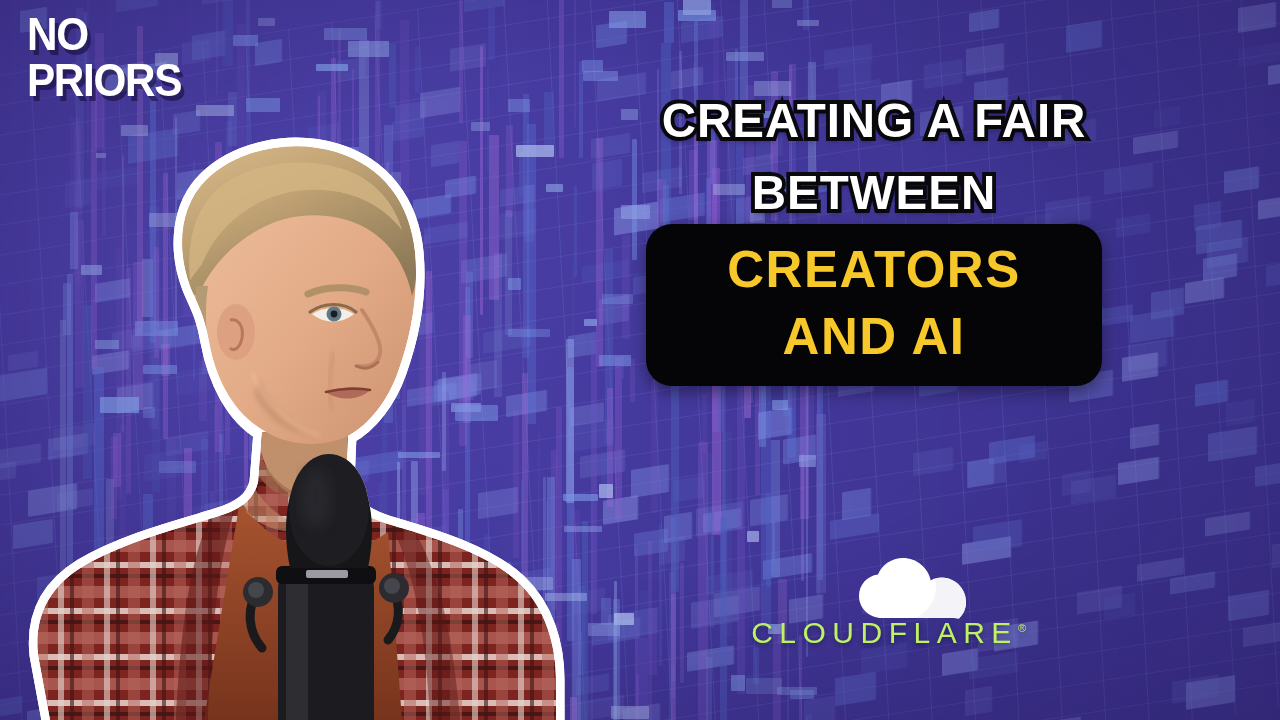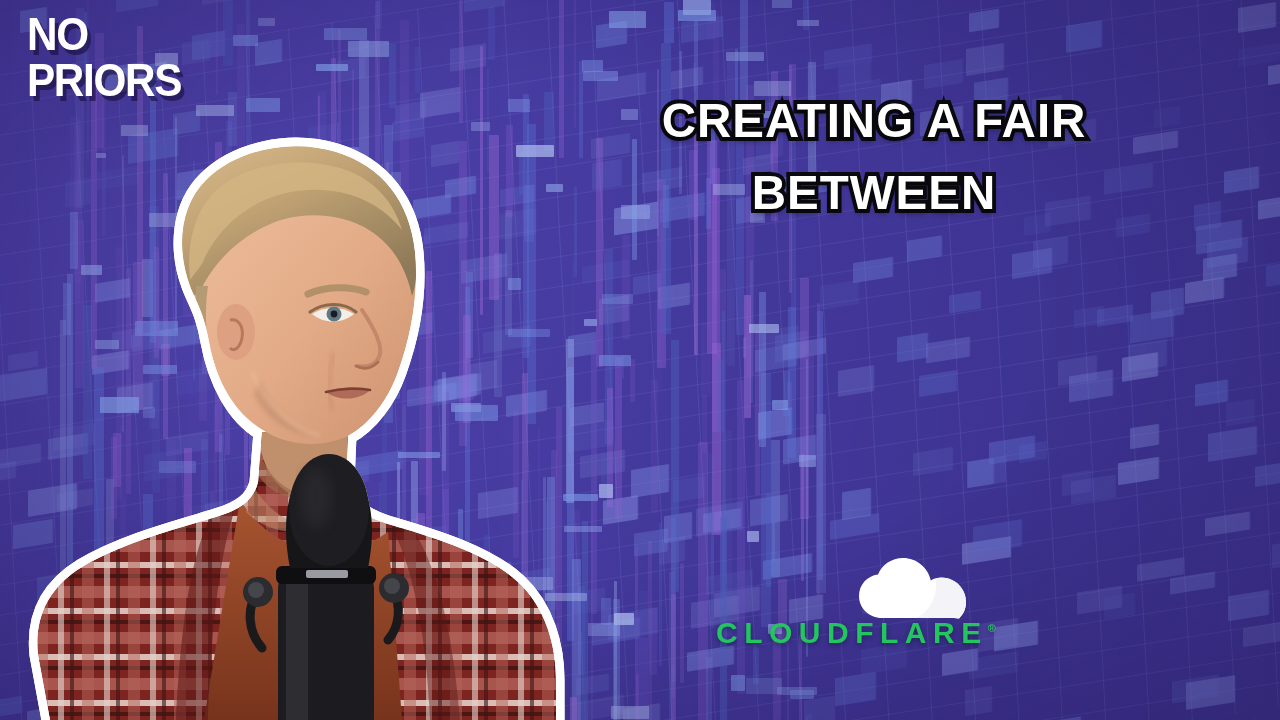--- a/index.html
+++ b/index.html
@@ -149,24 +149,24 @@
     width:310px; height:110px;
     z-index:45;
   }
   .cf-cloud {
     position:absolute; left:140px; top:-2px;
     width:118px; height:62px;
   }
   .cf-word {
     position:absolute; left:0; top:56px;
     width:100%;
-    text-align:left;
-    color:#22c55e;
+    text-align:right;
+    color:#bef264;
     font-family:"Liberation Sans", sans-serif;
-    font-weight:bold;
+    font-weight:normal;
     font-size:30px;
     letter-spacing:6.5px;
     text-shadow:0 2px 5px rgba(0,0,0,.35);
   }
   .cf-word sup { font-size:11px; letter-spacing:0; vertical-align:super; }
 </style>
 </head>
 <body>
 
 <div id="stage">
@@ -951,20 +951,24 @@
     </svg>
   </div>
 
   <div class="title-stack">
 
     <div class="ln-outline ln-1">CREATING A FAIR</div>
 
 
     <div class="ln-outline ln-3">BETWEEN</div>
 
+    <div class="chip chip-creators">
+      <span class="chip-text gold">CREATORS</span>
+      <span class="chip-text gold l2">AND AI</span>
+    </div>
   </div>
 
   <div class="cf">
     <div class="cf-cloud">
       <svg viewBox="0 0 118 62" xmlns="http://www.w3.org/2000/svg" aria-hidden="true">
         <path d="M98,60 H26 C13,60 3,50 3,38 C3,27 11,18 22,16.6
                  C26,6.8 35.6,0 47,0 C60.6,0 72,9.6 74.8,22.4
                  C78,20.6 81.6,19.6 85.6,19.6 C99,19.6 110,30.6 110,44
                  C110,50.6 107.4,56.4 103,60.4 Z" fill="#ffffff"></path>
         <path d="M98,60 H60 C72,54 80,42 80,28 C80,25.6 79.8,23.4 79.4,21.2

